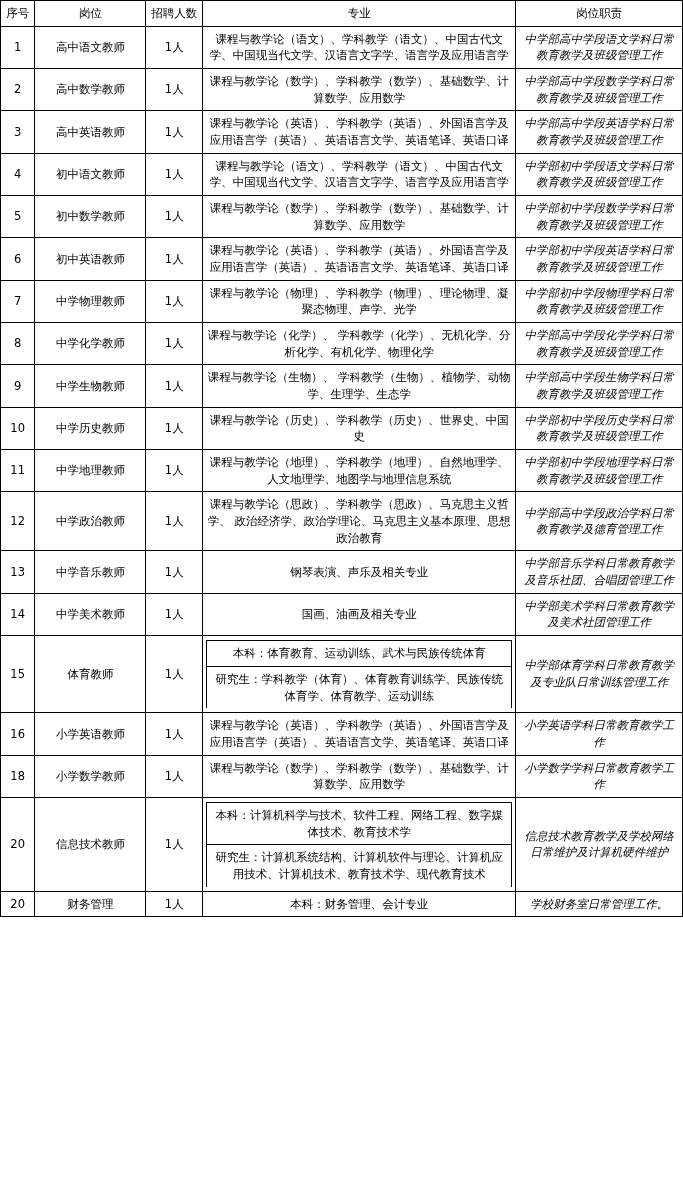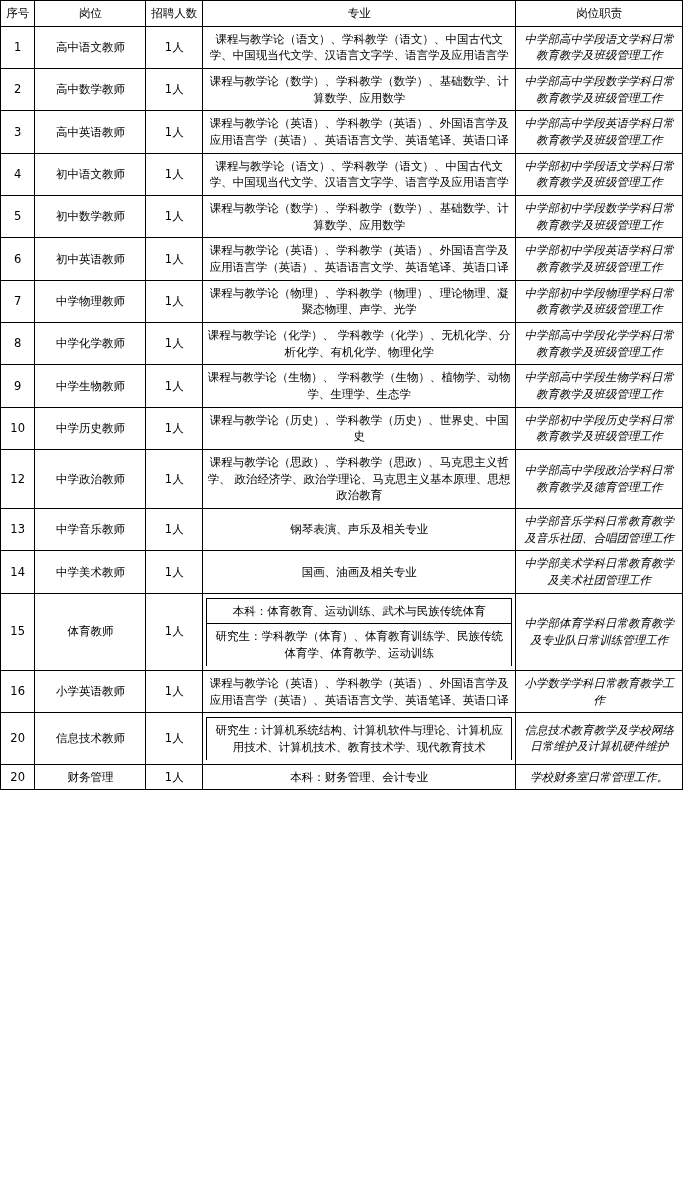--- a/index.html
+++ b/index.html
@@ -157,20 +157,27 @@
         <td class="cell-duty">中学部高中学段生物学科日常教育教学及班级管理工作</td>
       </tr>
       <tr>
         <td>10</td>
         <td>中学历史教师</td>
         <td>1人</td>
         <td class="cell-major">课程与教学论（历史）、学科教学（历史）、世界史、中国史</td>
         <td class="cell-duty">中学部初中学段历史学科日常教育教学及班级管理工作</td>
       </tr>
       <tr>
+        <td>11</td>
+        <td>中学地理教师</td>
+        <td>1人</td>
+        <td class="cell-major">课程与教学论（地理）、学科教学（地理）、自然地理学、人文地理学、地图学与地理信息系统</td>
+        <td class="cell-duty">中学部初中学段地理学科日常教育教学及班级管理工作</td>
+      </tr>
+      <tr>
         <td>12</td>
         <td>中学政治教师</td>
         <td>1人</td>
         <td class="cell-major">课程与教学论（思政）、学科教学（思政）、马克思主义哲学、 政治经济学、政治学理论、马克思主义基本原理、思想政治教育</td>
         <td class="cell-duty">中学部高中学段政治学科日常教育教学及德育管理工作</td>
       </tr>
       <tr>
         <td>13</td>
         <td>中学音乐教师</td>
         <td>1人</td>
@@ -200,29 +207,39 @@
             </tbody>
           </table>
         </td>
         <td class="cell-duty">中学部体育学科日常教育教学及专业队日常训练管理工作</td>
       </tr>
       <tr>
         <td>16</td>
         <td>小学英语教师</td>
         <td>1人</td>
         <td class="cell-major">课程与教学论（英语）、学科教学（英语）、外国语言学及应用语言学（英语）、英语语言文学、英语笔译、英语口译</td>
+        <td class="cell-duty">小学英语学科日常教育教学工作</td>
+      </tr>
+      <tr>
+        <td>18</td>
+        <td>小学数学教师</td>
+        <td>1人</td>
+        <td class="cell-major">课程与教学论（数学）、学科教学（数学）、基础数学、计算数学、应用数学</td>
         <td class="cell-duty">小学数学学科日常教育教学工作</td>
       </tr>
       <tr>
         <td>20</td>
         <td>信息技术教师</td>
         <td>1人</td>
         <td class="nested-host">
           <table class="nested">
             <tbody>
+              <tr>
+                <td>本科：计算机科学与技术、软件工程、网络工程、数字媒体技术、教育技术学</td>
+              </tr>
               <tr>
                 <td>研究生：计算机系统结构、计算机软件与理论、计算机应用技术、计算机技术、教育技术学、现代教育技术</td>
               </tr>
             </tbody>
           </table>
         </td>
         <td class="cell-duty">信息技术教育教学及学校网络日常维护及计算机硬件维护</td>
       </tr>
       <tr>
         <td>20</td>

